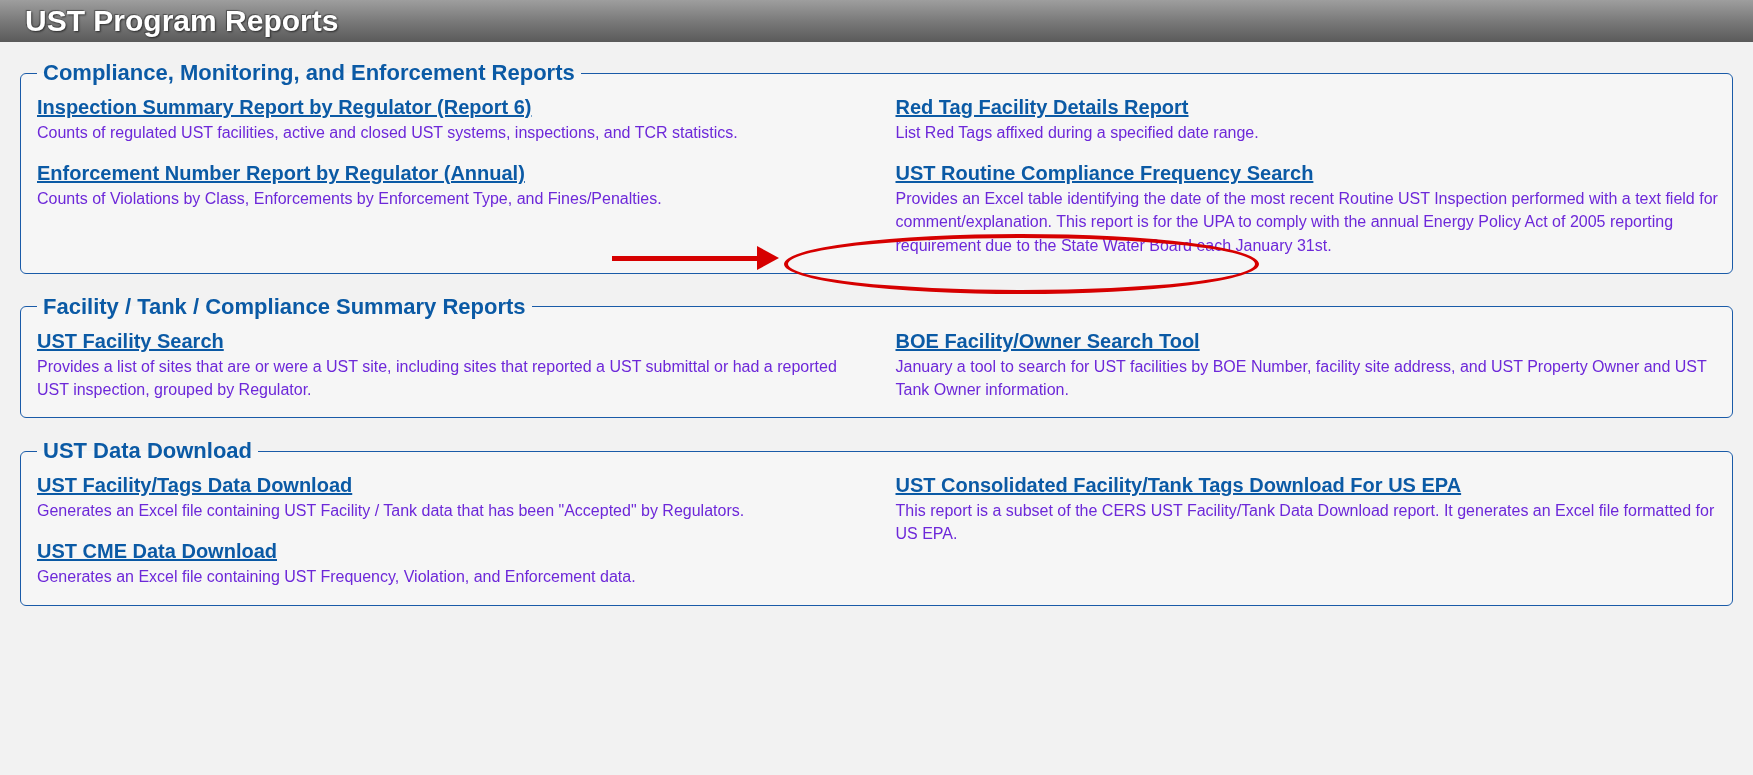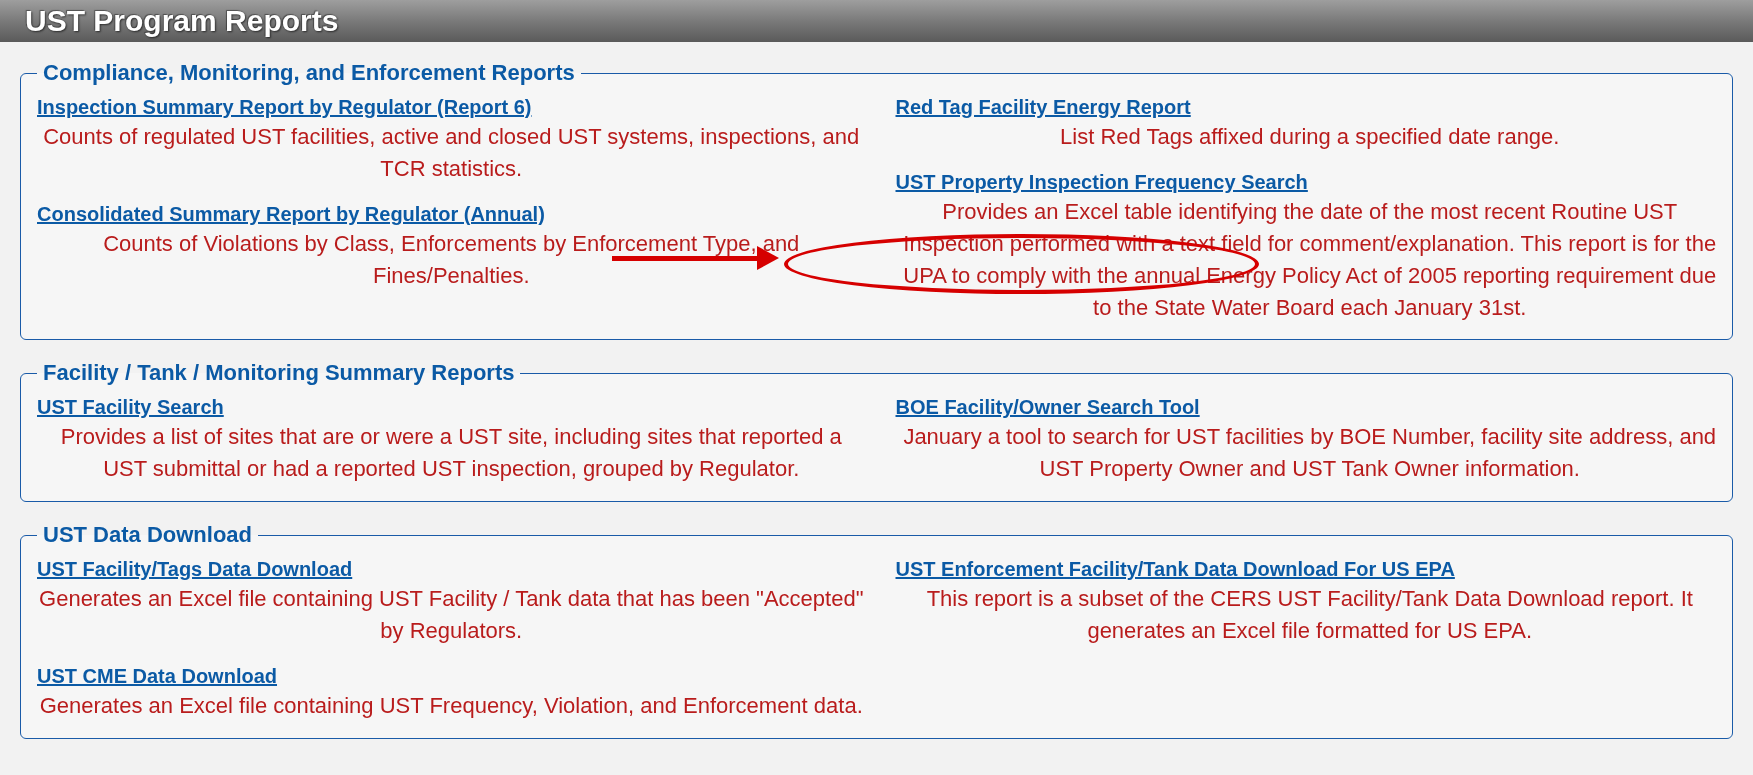--- a/index.html
+++ b/index.html
@@ -56,24 +56,23 @@
     .item-link {
       color: #0b5aa5;
       font-size: 20px;
       font-weight: bold;
       text-decoration: underline;
       cursor: pointer;
       display: inline-block;
       margin-bottom: 2px;
     }
     .item-desc {
-      color: #b91c1c;
-      font-size: 22px;
+      color: #6d28d9;
+      font-size: 16px;
       line-height: 1.45;
-      text-align: center;
     }
     .annotation {
       position: absolute;
       pointer-events: none;
     }
     .circle-annot {
       position: absolute;
       border: 4px solid #d60000;
       border-radius: 50%;
       width: 475px;
@@ -118,39 +117,39 @@
 
   <fieldset>
     <legend>Compliance, Monitoring, and Enforcement Reports</legend>
     <div class="two-col">
       <div class="col">
         <div class="item">
           <a class="item-link">Inspection Summary Report by Regulator (Report 6)</a>
           <div class="item-desc">Counts of regulated UST facilities, active and closed UST systems, inspections, and TCR statistics.</div>
         </div>
         <div class="item">
-          <a class="item-link">Consolidated Summary Report by Regulator (Annual)</a>
+          <a class="item-link">Enforcement Number Report by Regulator (Annual)</a>
           <div class="item-desc">Counts of Violations by Class, Enforcements by Enforcement Type, and Fines/Penalties.</div>
         </div>
       </div>
       <div class="col">
         <div class="item">
-          <a class="item-link">Red Tag Facility Energy Report</a>
+          <a class="item-link">Red Tag Facility Details Report</a>
           <div class="item-desc">List Red Tags affixed during a specified date range.</div>
         </div>
         <div class="item">
-          <a class="item-link">UST Property Inspection Frequency Search</a>
+          <a class="item-link">UST Routine Compliance Frequency Search</a>
           <div class="item-desc">Provides an Excel table identifying the date of the most recent Routine UST Inspection performed with a text field for comment/explanation. This report is for the UPA to comply with the annual Energy Policy Act of 2005 reporting requirement due to the State Water Board each January 31st.</div>
         </div>
       </div>
     </div>
   </fieldset>
 
   <fieldset>
-    <legend>Facility / Tank / Monitoring Summary Reports</legend>
+    <legend>Facility / Tank / Compliance Summary Reports</legend>
     <div class="two-col">
       <div class="col">
         <div class="item">
           <a class="item-link">UST Facility Search</a>
           <div class="item-desc">Provides a list of sites that are or were a UST site, including sites that reported a UST submittal or had a reported UST inspection, grouped by Regulator.</div>
         </div>
       </div>
       <div class="col">
         <div class="item">
           <a class="item-link">BOE Facility/Owner Search Tool</a>
@@ -168,21 +167,21 @@
           <a class="item-link">UST Facility/Tags Data Download</a>
           <div class="item-desc">Generates an Excel file containing UST Facility / Tank data that has been "Accepted" by Regulators.</div>
         </div>
         <div class="item">
           <a class="item-link">UST CME Data Download</a>
           <div class="item-desc">Generates an Excel file containing UST Frequency, Violation, and Enforcement data.</div>
         </div>
       </div>
       <div class="col">
         <div class="item">
-          <a class="item-link">UST Enforcement Facility/Tank Data Download For US EPA</a>
+          <a class="item-link">UST Consolidated Facility/Tank Tags Download For US EPA</a>
           <div class="item-desc">This report is a subset of the CERS UST Facility/Tank Data Download report. It generates an Excel file formatted for US EPA.</div>
         </div>
       </div>
     </div>
   </fieldset>
 
   <div class="annotation circle-annot"></div>
   <div class="annotation arrow-annot">
     <div class="arrow-line"></div>
     <div class="arrow-head"></div>

